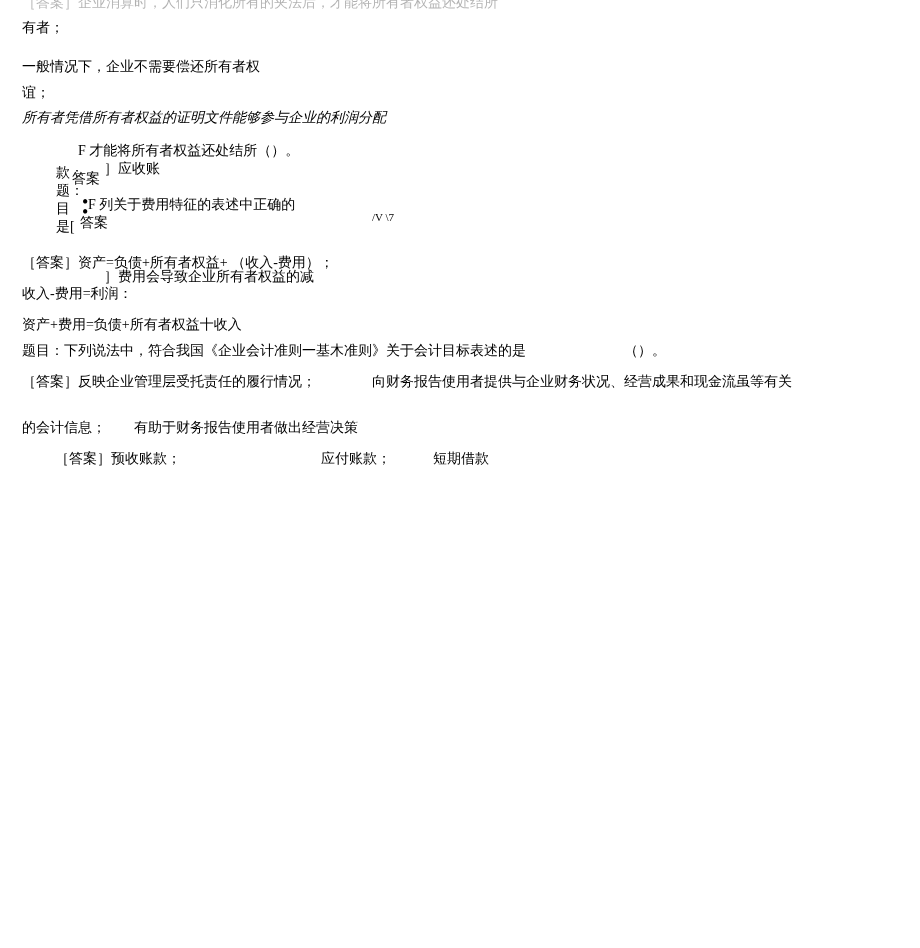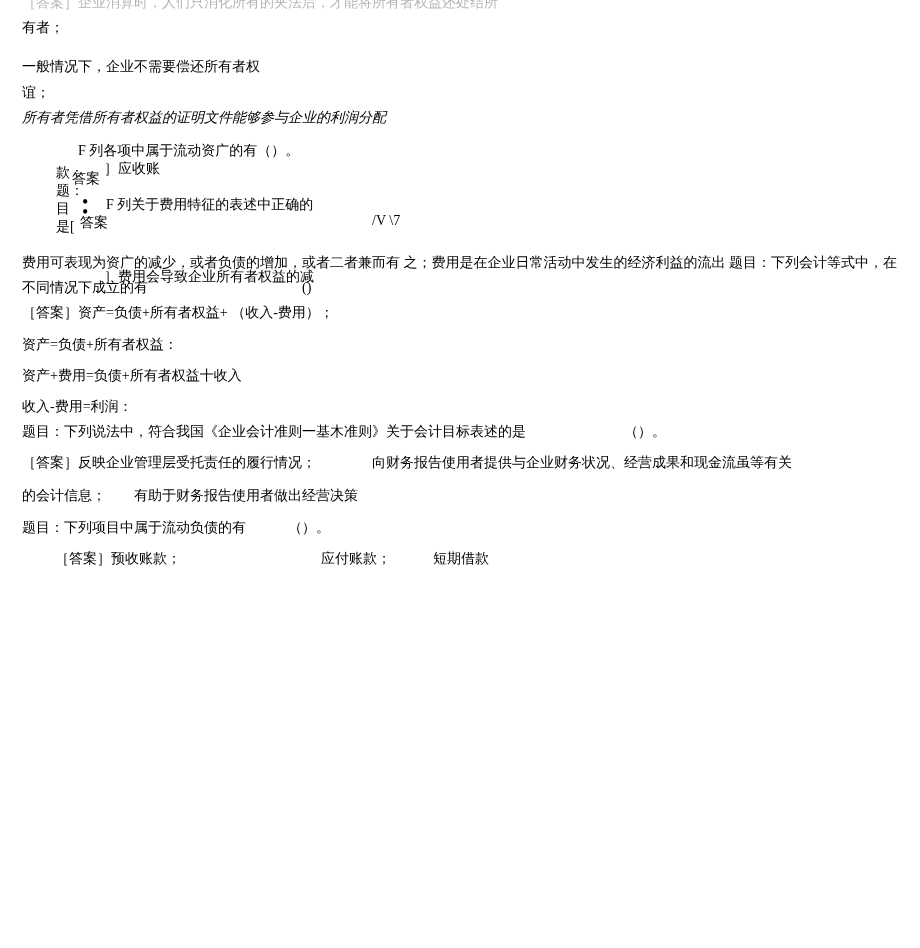--- a/index.html
+++ b/index.html
@@ -47,47 +47,44 @@
 <div class="block1">
   <p class="line">一般情况下，企业不需要偿还所有者权</p>
   <p class="line">谊；</p>
 </div>
 
 <div class="block2">
   <p class="line">所有者凭借所有者权益的证明文件能够参与企业的利润分配</p>
 </div>
 
 <div class="complex-zone">
-  <span style="left:56px; top:0px;">F 列各项中属于流动资广的有（）。</span>
+  <span style="left:56px; top:0px;">F 才能将所有者权益还处结所（）。</span>
 
   <span style="left:34px; top:22px;">款</span>
   <span style="left:34px; top:40px;">题</span>
   <span style="left:34px; top:58px;">目</span>
   <span style="left:34px; top:76px;">是</span>
   <span style="left:48px; top:76px;">[</span>
 
   <span style="left:50px; top:28px;">答案</span>
   <span style="left:58px; top:72px;">答案</span>
 
   <span style="left:48px; top:22px;">：</span>
   <span style="left:48px; top:40px;">：</span>
 
   <span style="left:60px; top:48px; font-size:18px;">•</span>
   <span style="left:60px; top:58px; font-size:18px;">•</span>
 
   <span style="left:82px; top:18px;">］应收账</span>
-  <span style="left:84px; top:54px;">F 列关于费用特征的表述中正确的</span>
-  <span style="left:350px; top:70px; font-size:14px;">/V \7</span>
+  <span style="left:66px; top:54px;">F 列关于费用特征的表述中正确的</span>
+  <span style="left:350px; top:70px; font-size:11px;">/V \7</span>
   <span style="left:82px; top:86px;margin-top:40px;">］费用会导致企业所有者权益的减</span>
 </div>
 
 <div class="block3">
-  <p class="line">费用可表现为资广的减少，或者负债的增加，或者二者兼而有 之；费用是在企业日常活动中发生的经济利益的流出 题目：下列会计等式中，在不同情况下成立的有　　　　　　　　　　　()</p>
   <p class="line">［答案］资产=负债+所有者权益+ （收入-费用）；</p>
-  <p class="line" style="margin-top:6px;">资产=负债+所有者权益：</p>
+  <p class="line" style="margin-top:6px;">收入-费用=利润：</p>
   <p class="line" style="margin-top:6px;">资产+费用=负债+所有者权益十收入</p>
-  <p class="line" style="margin-top:6px;">收入-费用=利润：</p>
   <p class="line" style="margin-top:0;">题目：下列说法中，符合我国《企业会计准则一基木准则》关于会计目标表述的是　　　　　　　（）。</p>
   <p class="line" style="margin-top:6px;">［答案］反映企业管理层受托责任的履行情况；　　　　向财务报告使用者提供与企业财务状况、经营成果和现金流虽等有关</p>
-  <p class="line" style="margin-top:8px;">的会计信息；　　有助于财务报告使用者做出经营决策</p>
-  <p class="line" style="margin-top:6px;">题目：下列项目中属于流动负债的有　　　（）。</p>
+  <p class="line" style="margin-top:21px;">的会计信息；　　有助于财务报告使用者做出经营决策</p>
   <p class="line" style="margin-top:6px;margin-left:33px;">［答案］预收账款；　　　　　　　　　　应付账款；　　　短期借款</p>
 </div>
 
 </body></html>

